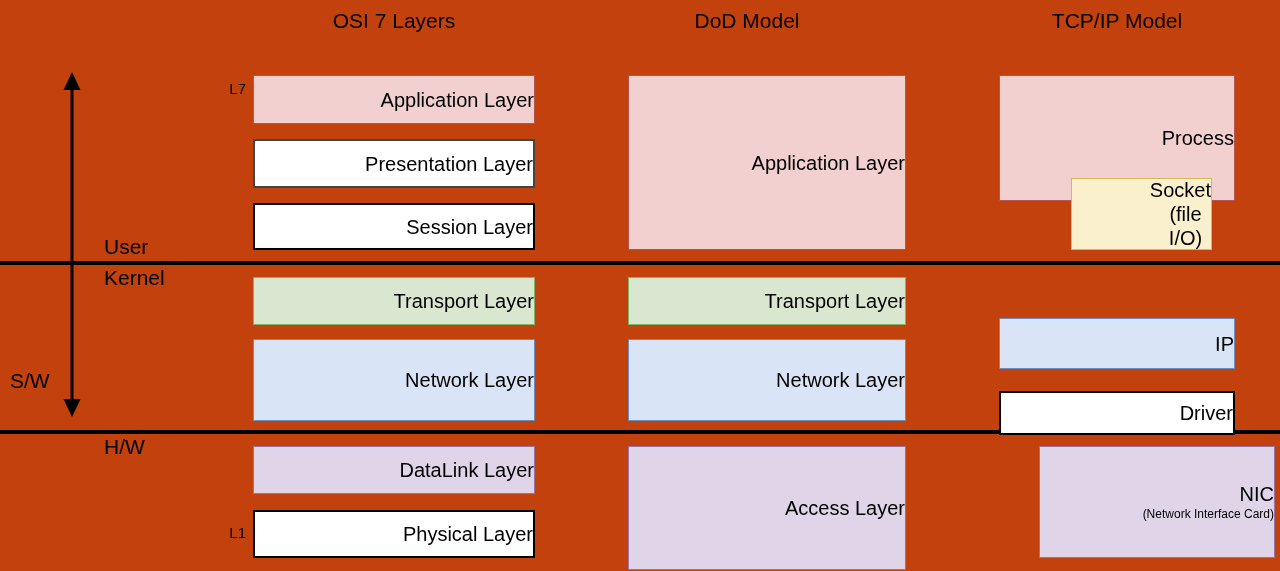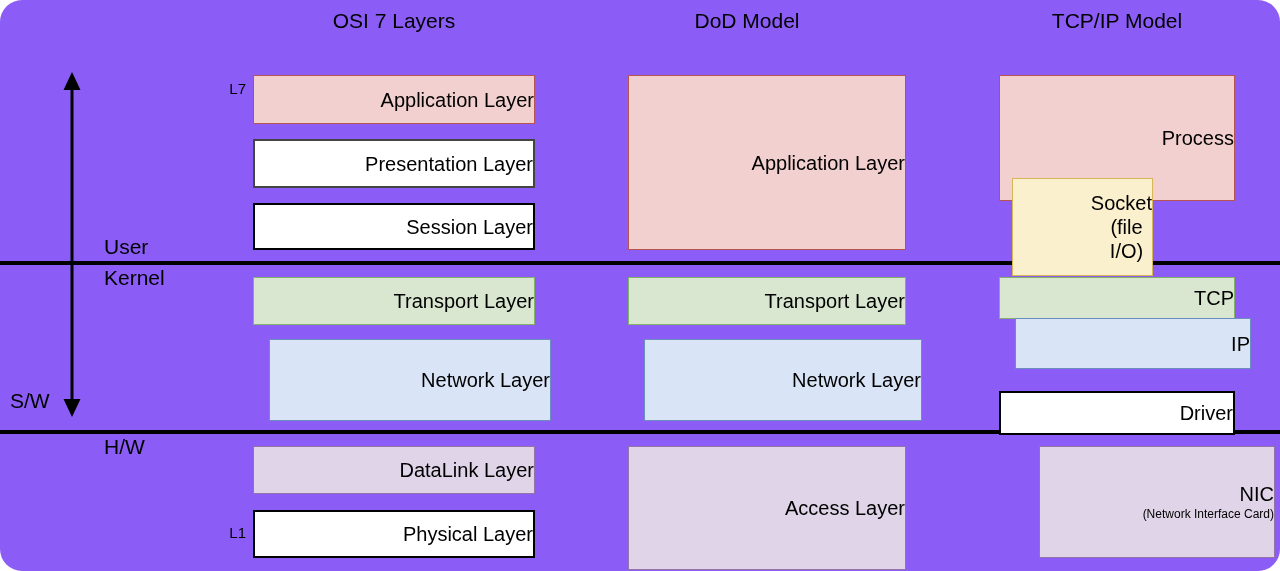--- a/index.html
+++ b/index.html
@@ -10,23 +10,22 @@
   }
   body {
     font-family: "Liberation Sans", sans-serif;
     color: #000000;
     -webkit-font-smoothing: antialiased;
   }
   #canvas {
     position: relative;
     width: 1280px;
     height: 571px;
-    background: #8b5cf6;
+    background: #c2410c;
     overflow: hidden;
-    border-radius: 22px;
   }
 
   
   .col-title {
     position: absolute;
     text-align: center;
     font-size: 21px;
     line-height: 26px;
     color: #000;
     white-space: nowrap;
@@ -47,21 +46,21 @@
   }
   .box .sub {
     font-size: 12px;
     line-height: 15px;
     margin-top: 1px;
   }
 
   
   .fill-pink   { background: #f2d0cf; border: 1px solid #b85450; }
   .fill-green  { background: #d9e7d1; border: 1px solid #82b366; }
-  .fill-blue   { background: #dae4f7; border: 1px solid #6c8ebf; margin-left: 16px; }
+  .fill-blue   { background: #dae4f7; border: 1px solid #6c8ebf; }
   .fill-purple { background: #e0d5e8; border: 1px solid #9673a6; }
   .fill-yellow { background: #fbf0cd; border: 1px solid #d6b656; }
   .fill-white  { background: #ffffff; border: 2px solid #000000; }
   .fill-white-grey { background: #ffffff; border: 2px solid #444444; }
 
   
   .divider {
     position: absolute;
     left: 0;
     width: 1280px;
@@ -92,21 +91,21 @@
   #sw-arrow {
     position: absolute;
     left: 60px;
     top: 72px;
     width: 24px;
     height: 345px;
   }
   #sw-label {
     position: absolute;
     left: 10px;
-    top: 388px;
+    top: 368px;
     font-size: 21px;
     line-height: 25px;
     color: #000;
     white-space: nowrap;
   }
 </style>
 </head>
 <body>
 
 <div id="canvas">
@@ -169,28 +168,25 @@
   </div>
 
   <div class="box fill-purple" style="left:628px; top:446px; width:278px; height:124px;">
     <span>Access Layer</span>
   </div>
 
   <div class="box fill-pink" style="left:999px; top:75px; width:236px; height:126px;">
     <span>Process</span>
   </div>
 
-  <div class="box fill-yellow" style="left:1012px; top:178px; width:141px; height:98px; z-index:5;padding-left:45px;">
+  <div class="box fill-yellow" style="left:1071px; top:178px; width:141px; height:72px; z-index:5;padding-left:45px;">
     <span>Socket</span>
     <span class="sub" style="font-size:20px; line-height:24px; margin-top:0;margin-left:43px;">(file I/O)</span>
   </div>
 
-  <div class="box fill-green" style="left:999px; top:277px; width:236px; height:42px;">
-    <span>TCP</span>
-  </div>
 
   <div class="box fill-blue" style="left:999px; top:318px; width:236px; height:51px;">
     <span>IP</span>
   </div>
 
   <div class="box fill-white" style="left:999px; top:391px; width:236px; height:44px; z-index:6;">
     <span>Driver</span>
   </div>
 
   <div class="box fill-purple" style="left:999px; top:446px; width:236px; height:112px;margin-left:40px;">

